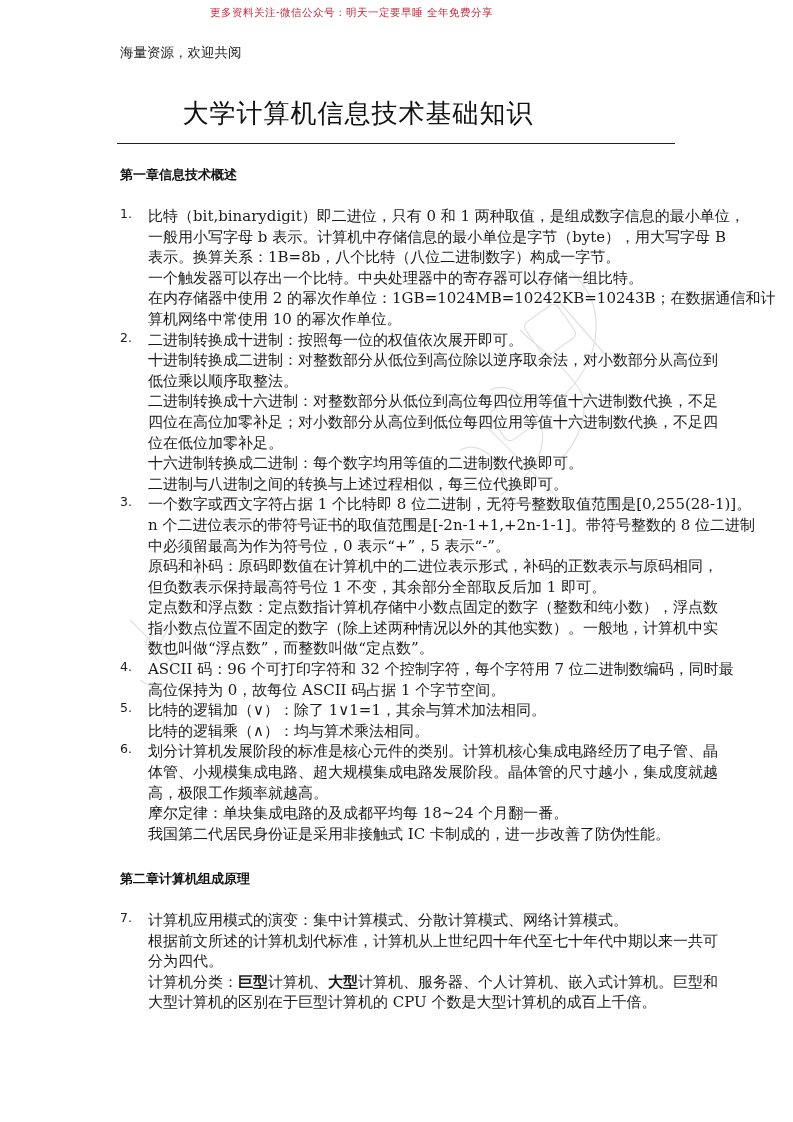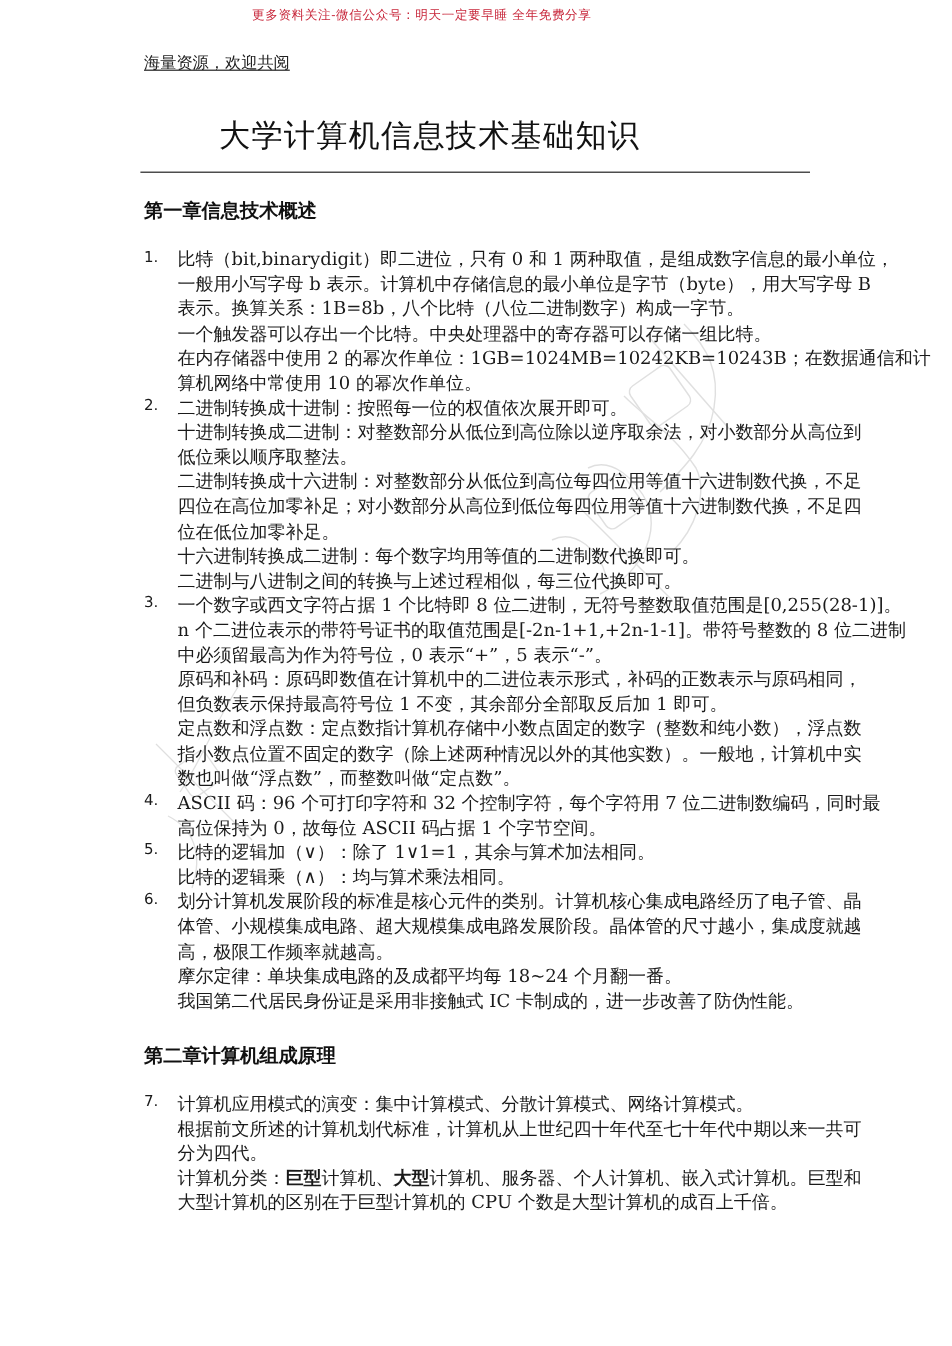--- a/index.html
+++ b/index.html
@@ -8,35 +8,35 @@
       font-family: "DejaVu Serif", "Liberation Serif", serif;
       color: #1a1a1a;
     }
     .top-banner {
       position: absolute; top: 6px; left: 0; width: 703px; text-align: center;
       font-size: 10.5px; letter-spacing: 0.5px; color: #c8283c;
       font-family: "DejaVu Serif", serif;
     }
     .header-note {
       position: absolute; top: 44px; left: 120px;
-      font-size: 13.5px; color: #222; text-decoration: underline;
+      font-size: 13.5px; color: #222;
     }
     .doc-title {
       position: absolute; top: 96px; left: 0; width: 716px; text-align: center;
       font-family: "DejaVu Sans", "Liberation Sans", sans-serif;
       font-size: 26px; font-weight: normal; color: #111; letter-spacing: 1px;
     }
     .title-rule {
       position: absolute; top: 143px; left: 117px; width: 558px; height: 0;
       border-top: 1.3px solid #222;
     }
     .chapter {
       position: absolute; left: 120px;
       font-family: "DejaVu Sans", "Liberation Sans", sans-serif;
-      font-size: 16px; font-weight: bold; color: #111;
+      font-size: 13px; font-weight: bold; color: #111;
     }
     .items { position: absolute; left: 120px; width: 560px; }
     .item { position: relative; padding-left: 28px; }
     .item-num {
       position: absolute; left: 0; top: 0;
       font-family: "DejaVu Sans", "Liberation Sans", sans-serif;
       font-size: 12.5px;
     }
     .line {
       font-size: 15px; line-height: 20.6px; white-space: nowrap;

